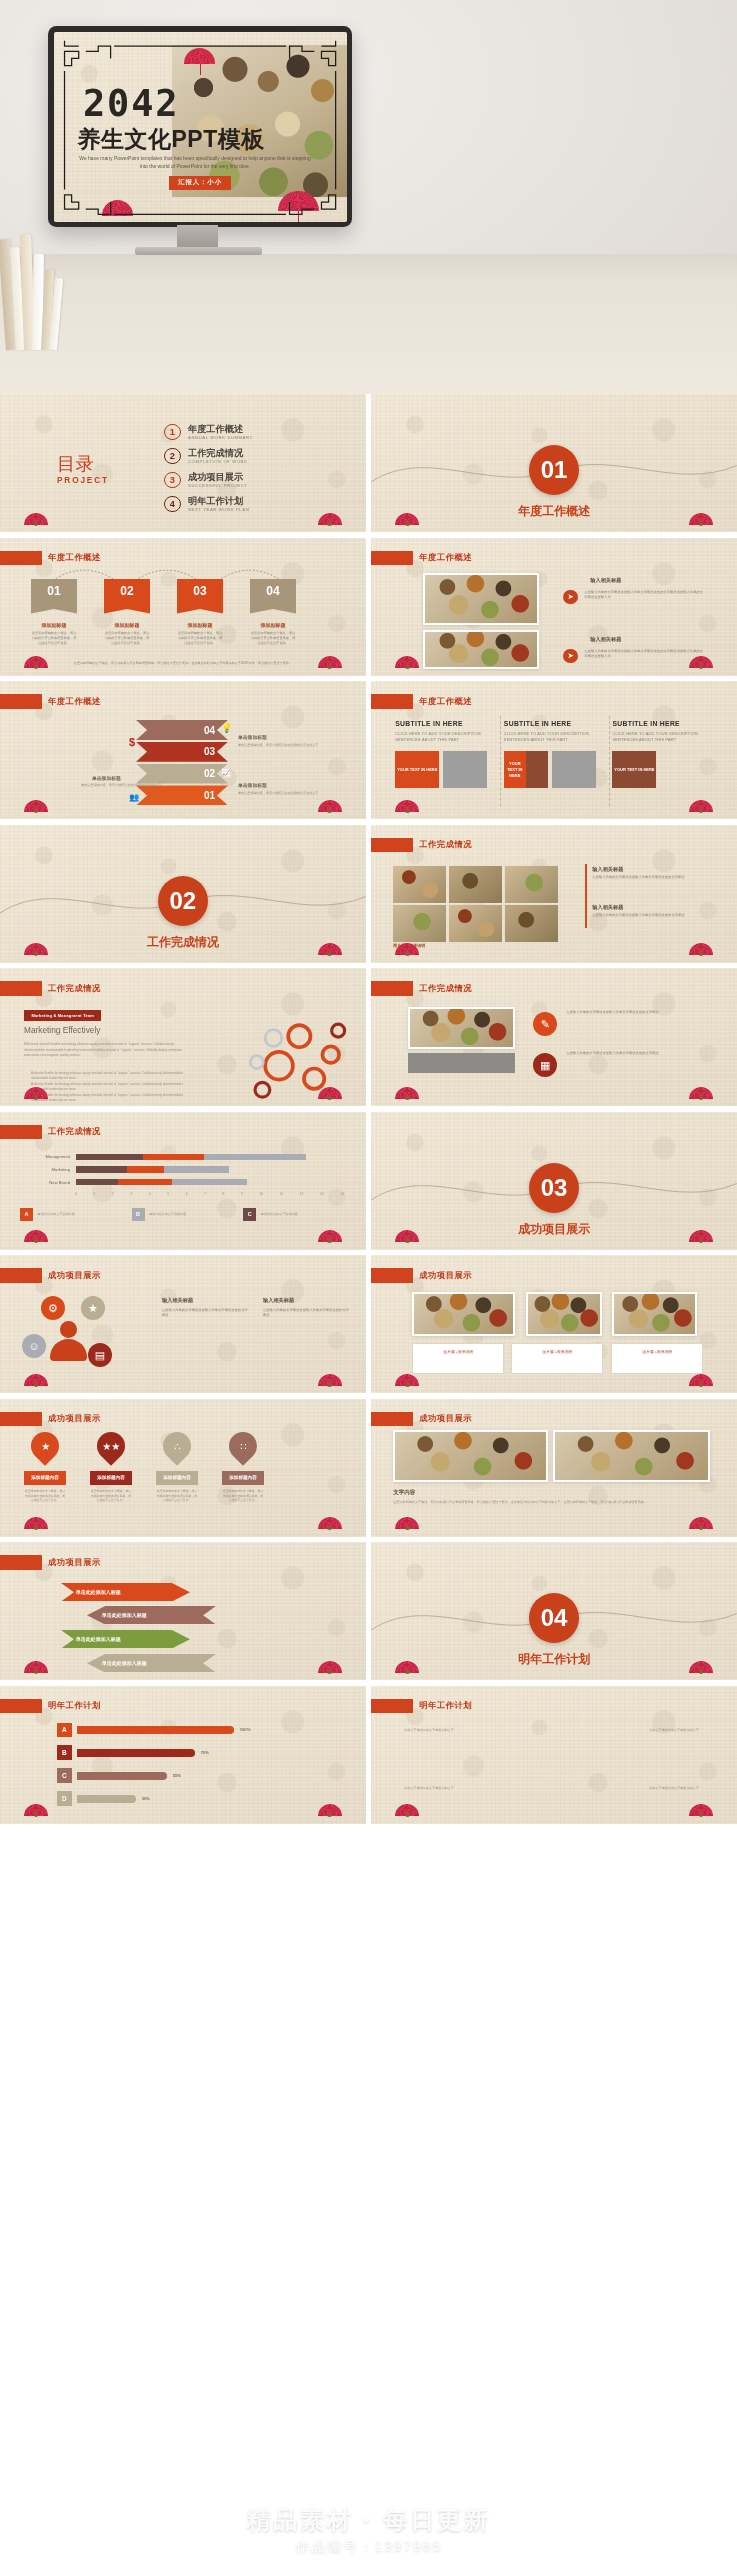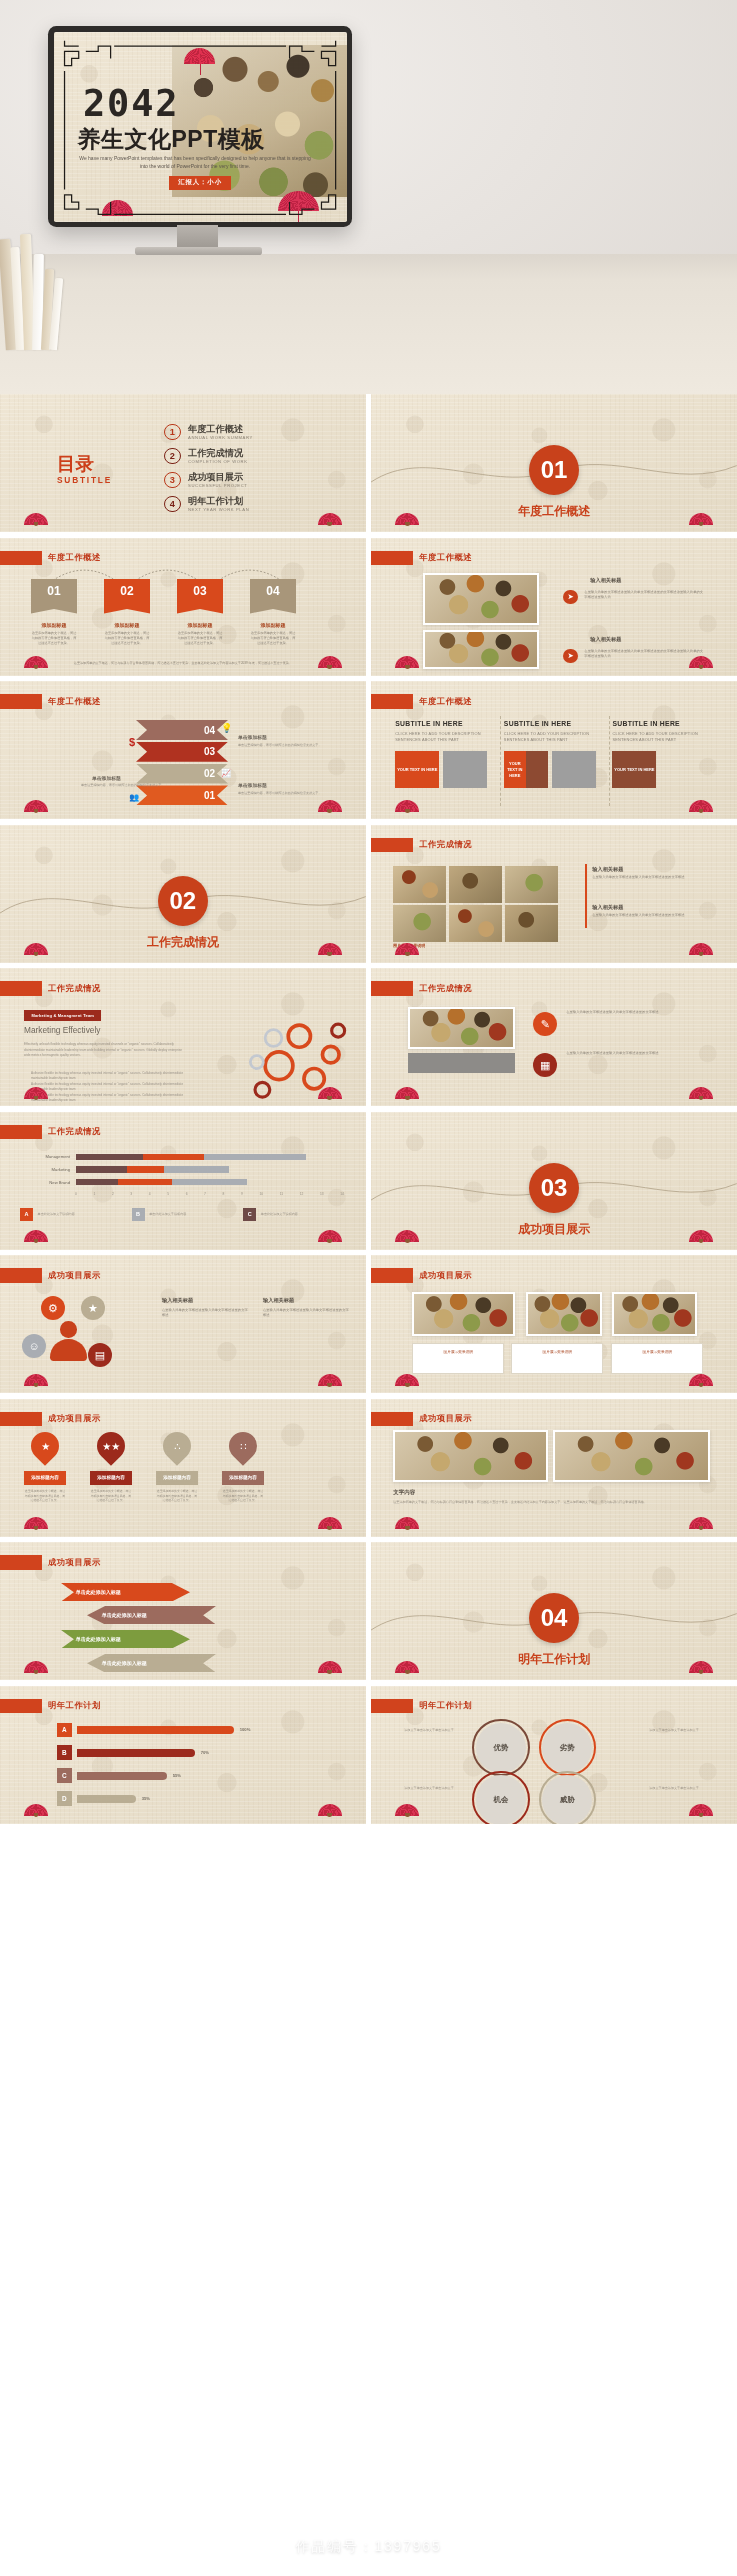--- a/index.html
+++ b/index.html
@@ -139,21 +139,21 @@
   }
 
   
   .tabhdr { position:absolute; left:0; top:13px; width:42px; height:14.7px; background:#d1431d; }
   .tabhdr-txt {
     position:absolute; left:48px; top:14.7px; font-size:8.3px; font-weight:700; color:#c0391a;
     letter-spacing:0.5px;
   }
 
   
-  .toc-title { position:absolute; left:57px; top:57px; font-size:18.4px; font-weight:700; color:#cc3f1a; }
+  .toc-title { position:absolute; left:57px; top:57px; font-size:18.4px; font-weight:400; color:#cc3f1a; }
   .toc-en    { position:absolute; left:57px; top:81px; font-size:8.3px; font-weight:700; color:#cc3f1a; letter-spacing:1.8px; }
   .toc-list  { position:absolute; left:164px; top:26px; }
   .toc-item  { display:flex; align-items:center; gap:7.4px; height:24px; }
   .toc-num {
     width:16.6px; height:16.6px; border-radius:50%; border:1.5px solid #b8381a;
     color:#b8381a; font-size:9.2px; font-weight:700; display:flex;
     align-items:center; justify-content:center; background:transparent;
   }
   .toc-num.dark { border-color:#7a2216; color:#7a2216; }
   .toc-cn { font-size:9.2px; font-weight:700; color:#4a443c; line-height:1.1; }
@@ -380,21 +380,21 @@
   </div>
   <div class="monitor-stand"></div>
   <div class="monitor-base"></div>
 </div>
 
 <div class="grid">
 
   <div class="srow">
     <div class="slide paper">
       <div class="toc-title">目录</div>
-      <div class="toc-en">SUBTITLE</div>
+      <div class="toc-en">PROJECT</div>
       <div class="toc-list">
         <div class="toc-item">
           <div class="toc-num">1</div>
           <div>
               <div class="toc-cn">年度工作概述</div>
                <div class="toc-en2">ANNUAL WORK SUMMARY</div>
             </div>
         </div>
         <div class="toc-item">
           <div class="toc-num dark">2</div>
@@ -845,46 +845,29 @@
           <div class="pb-val">35%</div>
         </div>
       </div>
       <div class="fan" style="left:24px;bottom:7.4px"></div>
       <div class="fan" style="right:24px;bottom:7.4px"></div>
     </div>
 
     <div class="slide paper">
       <div class="tabhdr"></div>
       <div class="tabhdr-txt">明年工作计划</div>
-      <div class="swot">
-        <div class="swot-c" style="left:3.7px;top:0">
-          <div class="swot-ring" style="border-color:#7a4a3a"></div>
-          <b>优势</b>
-        </div>
-        <div class="swot-c" style="left:70px;top:0">
-          <div class="swot-ring" style="border-color:#d8491c"></div>
-          <b>劣势</b>
-        </div>
-        <div class="swot-c" style="left:3.7px;top:52px">
-          <div class="swot-ring" style="border-color:#9c2a1c"></div>
-          <b>机会</b>
-        </div>
-        <div class="swot-c" style="left:70px;top:52px">
-          <div class="swot-ring" style="border-color:#b9ad93"></div>
-          <b>威胁</b>
-        </div>
-      </div>
       <div class="swot-lbl" style="left:33px;top:42px">添加文字单击添加文字单击添加文字</div>
       <div class="swot-lbl" style="left:278px;top:42px">添加文字单击添加文字单击添加文字</div>
       <div class="swot-lbl" style="left:33px;top:100px">添加文字单击添加文字单击添加文字</div>
       <div class="swot-lbl" style="left:278px;top:100px">添加文字单击添加文字单击添加文字</div>
       <div class="fan" style="left:24px;bottom:7.4px"></div>
       <div class="fan" style="right:24px;bottom:7.4px"></div>
     </div>
   </div>
 
 </div>
 
 <div class="wm">
+  <div class="wm-main">精品素材 · 每日更新</div>
   <div class="wm-sub">作品编号：1397965</div>
 </div>
 <div class="wm-logo"></div>
 
 
 </body></html>

